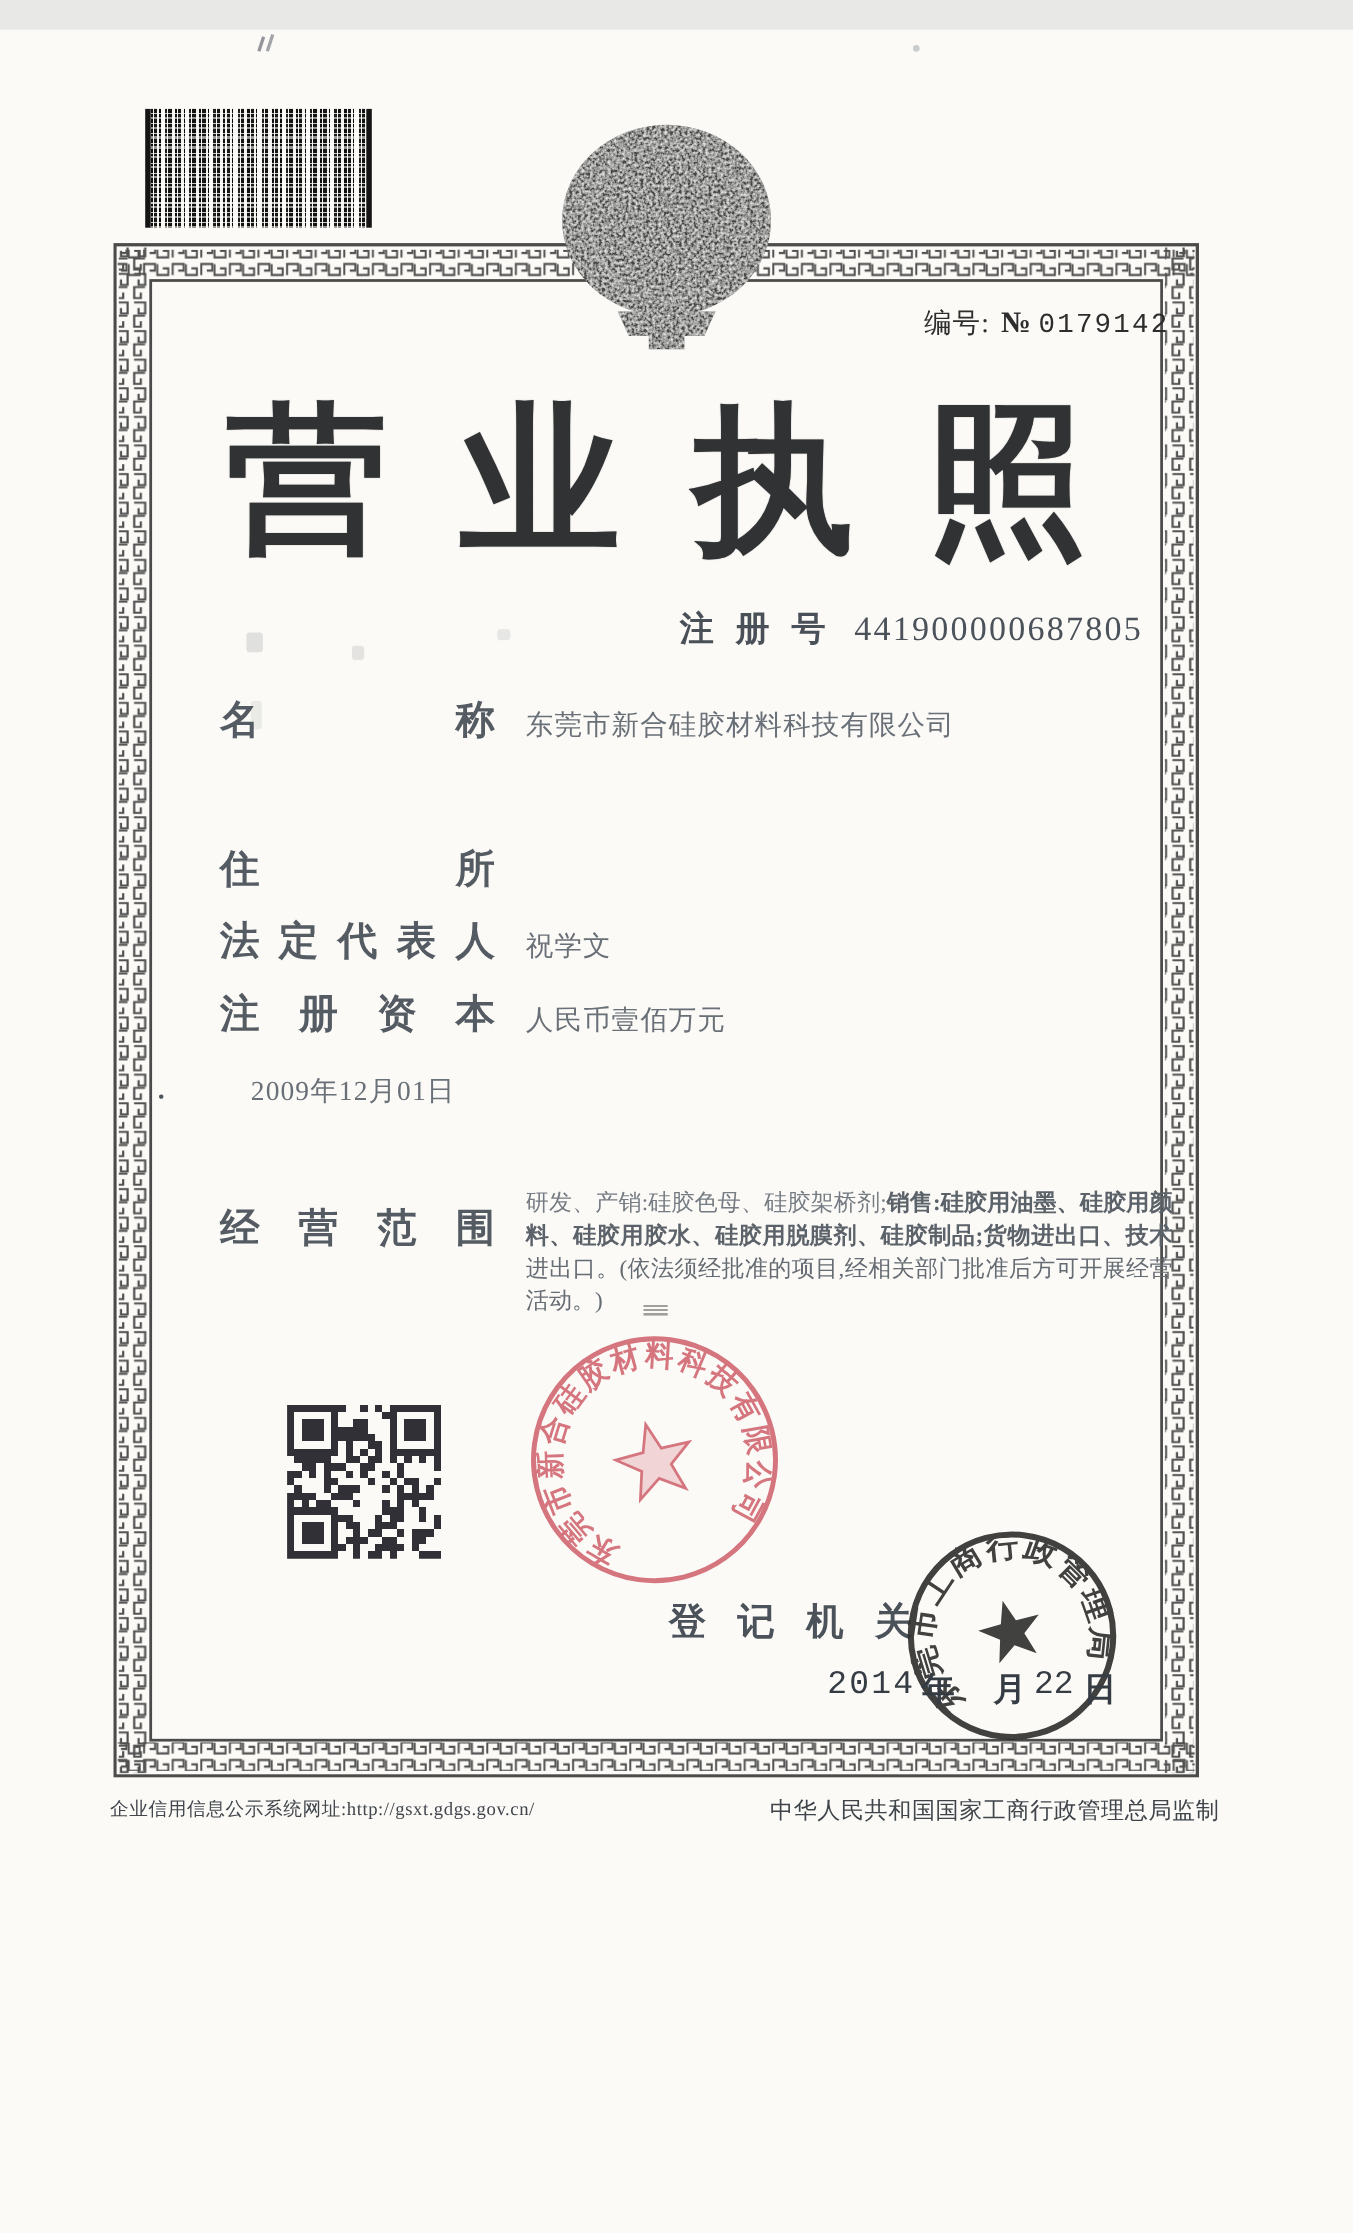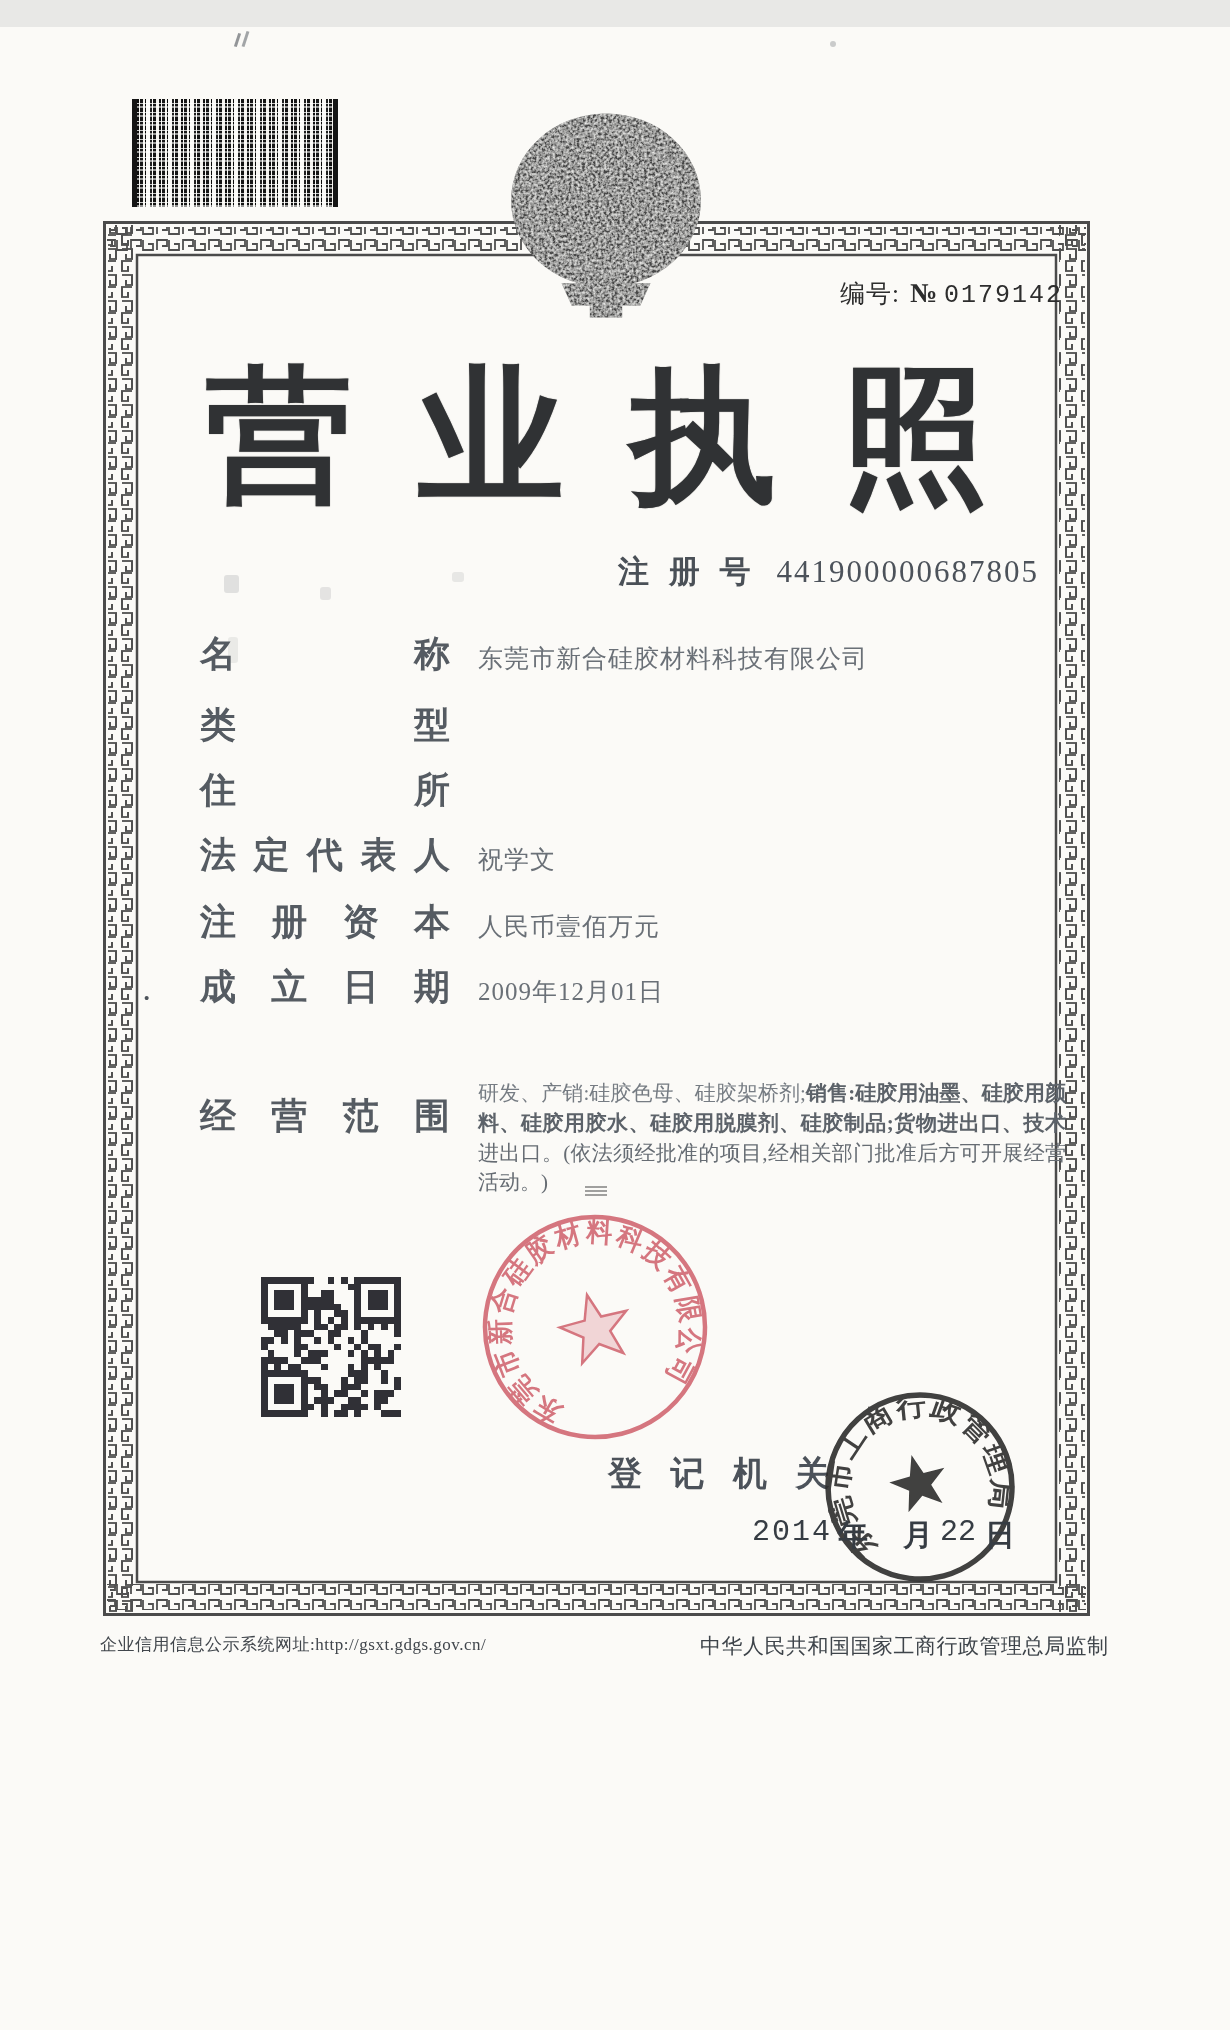--- a/index.html
+++ b/index.html
@@ -154,35 +154,33 @@
   <div class="abs regline">
     <span class="reg-label">注 册 号</span>
     <span class="reg-num">441900000687805</span>
   </div>
 
   <div class="row" style="top:608px">
     <div class="flabel">名称</div>
     <div class="fvalue">东莞市新合硅胶材料科技有限公司</div>
   </div>
   <div class="row" style="top:679px">
-    <div class="flabel">类型</div>
   </div>
   <div class="row" style="top:744px">
     <div class="flabel">住所</div>
   </div>
   <div class="row" style="top:809px">
     <div class="flabel">法定代表人</div>
     <div class="fvalue">祝学文</div>
   </div>
   <div class="row" style="top:876px">
     <div class="flabel">注册资本</div>
     <div class="fvalue">人民币壹佰万元</div>
   </div>
   <div class="row" style="top:941px">
-    <div class="flabel">成立日期</div>
     <div class="fvalue">2009年12月01日</div>
   </div>
   <div class="row" style="top:1070px">
     <div class="flabel">经营范围</div>
   </div>
   <div class="abs scope-text">
     <span class="seg1">研发、产销:硅胶色母、硅胶架桥剂;</span><span class="seg2">销售:硅胶用油墨、硅胶用颜料、硅胶用胶水、硅胶用脱膜剂、硅胶制品;货物进出口、技术</span><span class="seg3">进出口。(依法须经批准的项目,经相关部门批准后方可开展经营活动。)</span>
   </div>
 
   <span class="abs bullet">·</span>

